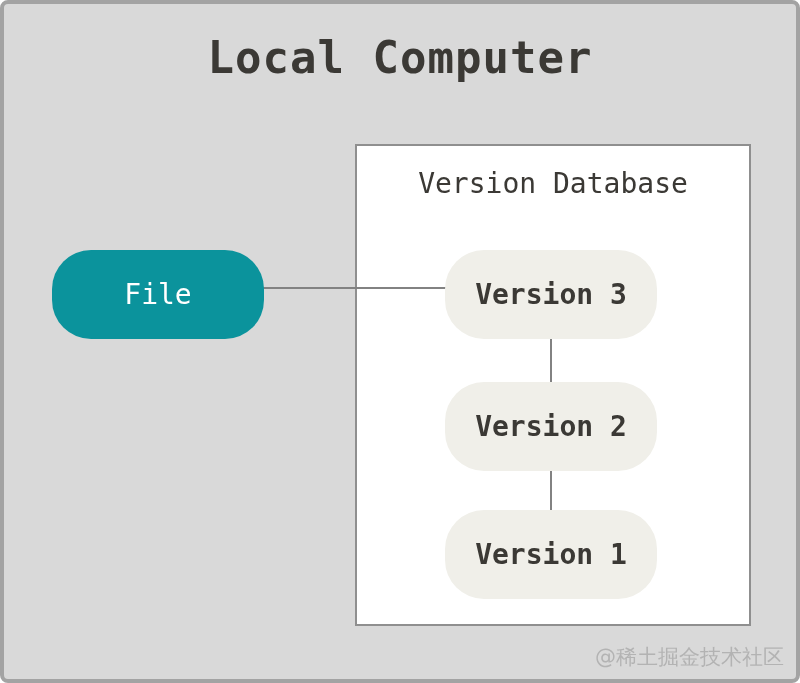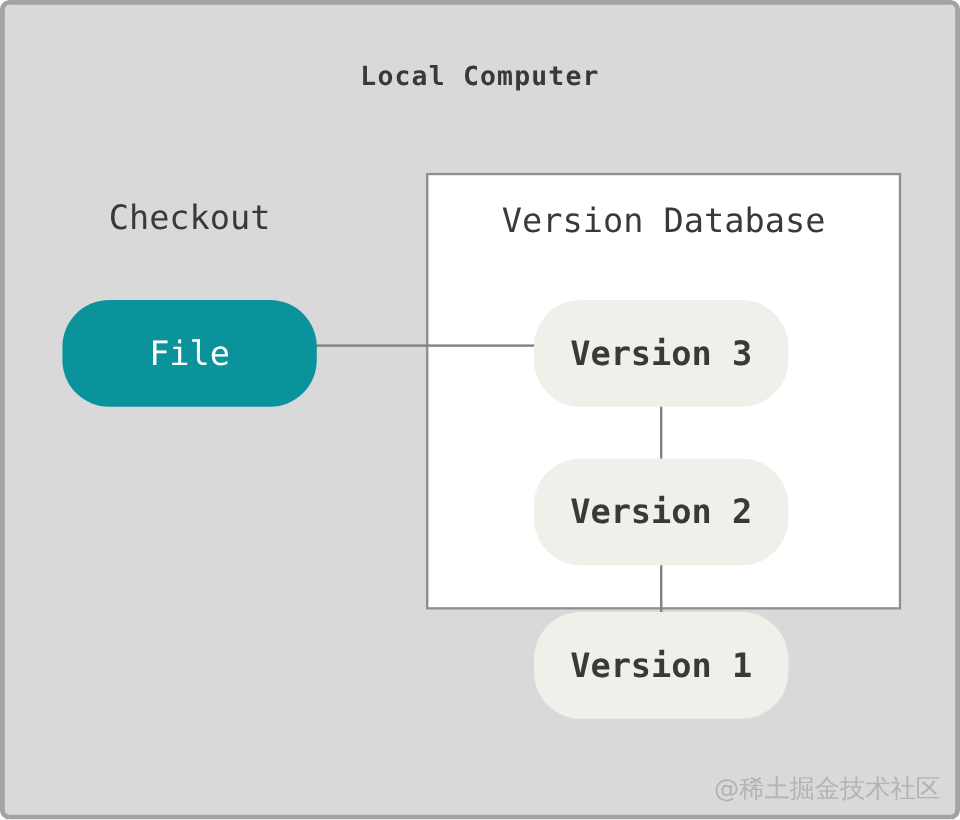--- a/index.html
+++ b/index.html
@@ -13,44 +13,44 @@
     width: 800px;
     height: 683px;
     box-sizing: border-box;
     background: var(--bg, #d9d9d9);
     border: 4px solid var(--frame-border, #a3a3a3);
     border-radius: 8px;
     overflow: hidden;
   }
   .diagram-title {
     position: absolute;
-    top: 48px;
+    top: 28px;
     left: 0;
     width: 100%;
     text-align: center;
-    font-size: 22px;
+    font-size: 44px;
     font-weight: bold;
     color: var(--text-dark, #3b3935);
     letter-spacing: 1px;
   }
   .checkout-label {
     position: absolute;
     left: 48px;
     top: 161px;
     width: 212px;
     text-align: center;
     font-size: 28px;
     color: var(--text-dark, #3b3935);
   }
   .vdb-box {
     position: absolute;
     left: 351px;
     top: 140px;
     width: 396px;
-    height: 364px;
+    height: 482px;
     box-sizing: border-box;
     background: var(--box-bg, #ffffff);
     border: 2px solid var(--box-border, #8f8f8f);
   }
   .vdb-title {
     position: absolute;
     top: 21px;
     left: 0;
     width: 100%;
     text-align: center;
@@ -104,21 +104,20 @@
     margin-left: 16px;
   }
 </style>
 </head>
 <body>
 
 <div class="canvas">
 
   <div class="diagram-title">Local Computer</div>
 
-  <div class="checkout-label">Checkout</div>
 
   <div class="vdb-box">
     <div class="vdb-title">Version Database</div>
   </div>
 
   <div class="connector h conn-file-v3"></div>
   <div class="connector v conn-v3-v2"></div>
   <div class="connector v conn-v2-v1"></div>
 
   <div class="pill file">

